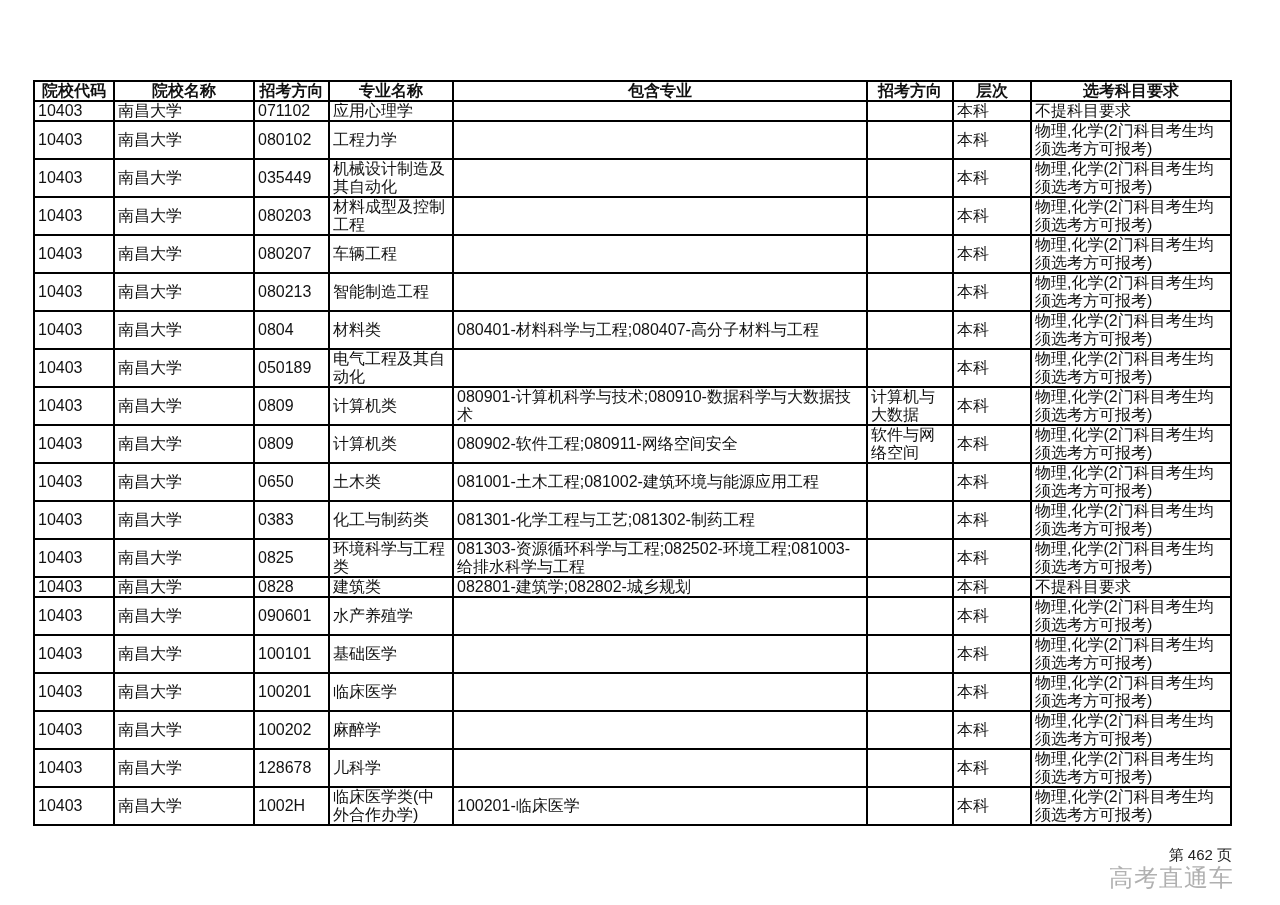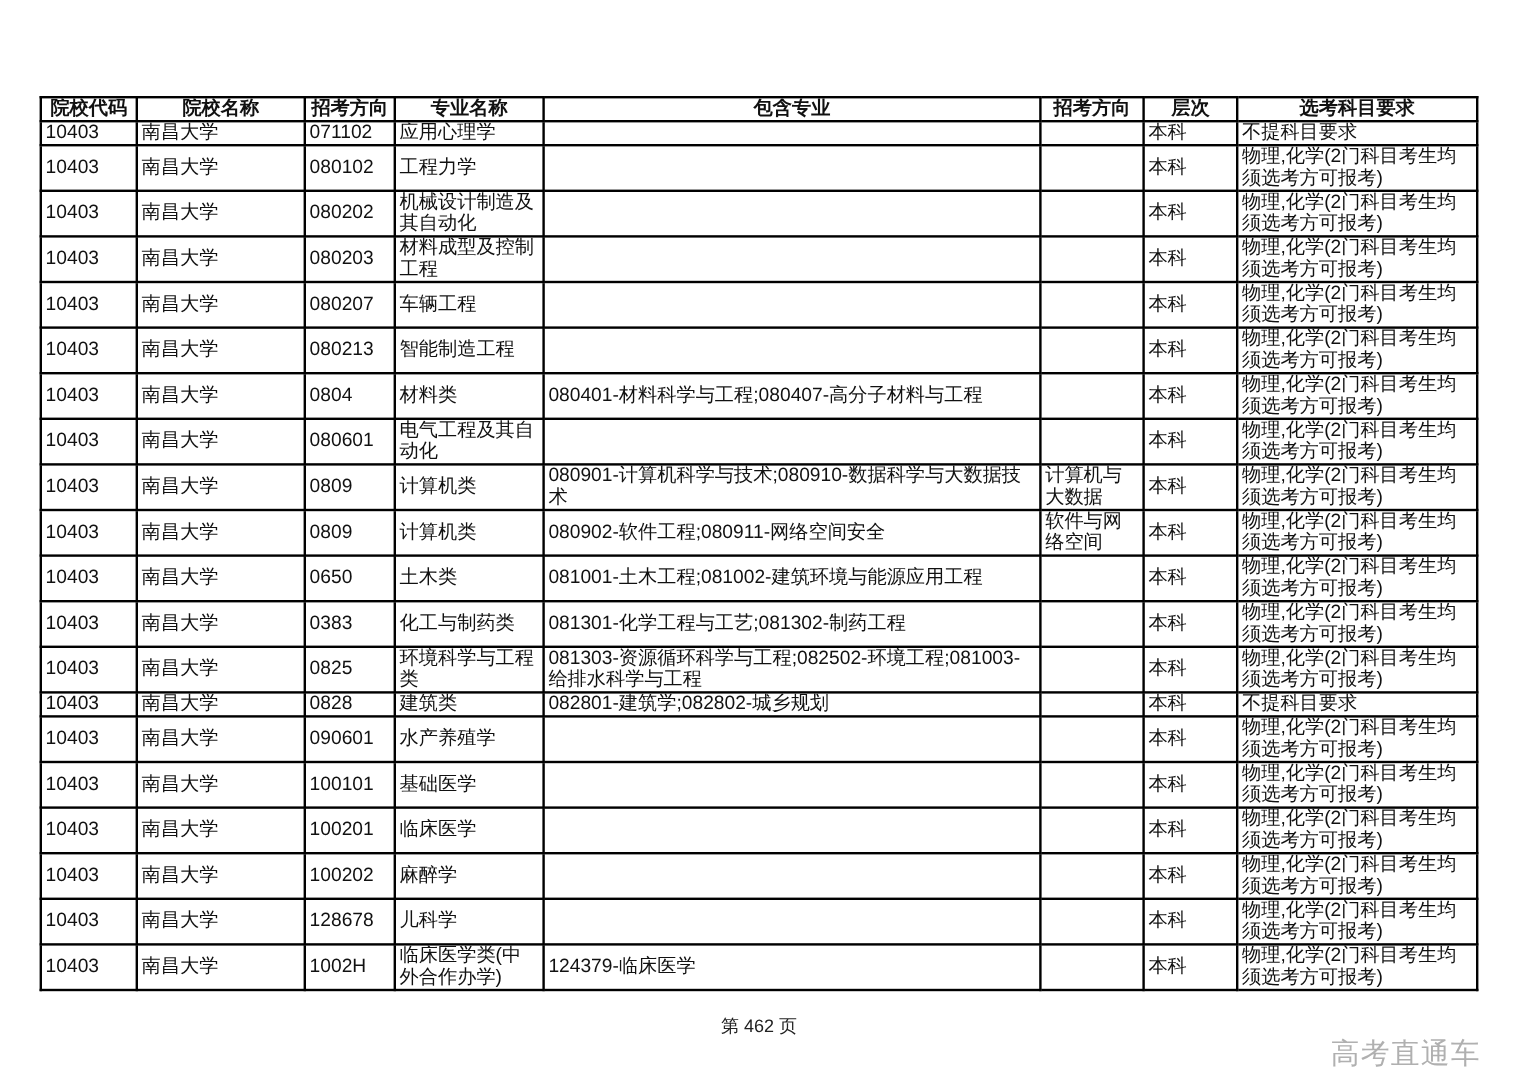--- a/index.html
+++ b/index.html
@@ -45,21 +45,21 @@
   col.c3 { width: 75px; }
   col.c4 { width: 124px; }
   col.c5 { width: 414px; }
   col.c6 { width: 86px; }
   col.c7 { width: 78px; }
   col.c8 { width: 200px; }
   .page-number {
     position: absolute;
     left: 33px; top: 846px;
     width: 1199px;
-    text-align: center;
+    text-align: right;
     font-size: 15px;
     color: #222222;
   }
   .watermark {
     position: absolute;
     right: 26px; top: 846px;
     font-size: 24px;
     letter-spacing: 1px;
     color: #b0b0b0;
     font-weight: normal;
@@ -111,21 +111,21 @@
           <td>080102</td>
           <td>工程力学</td>
           <td></td>
           <td></td>
           <td>本科</td>
           <td>物理,化学(2门科目考生均须选考方可报考)</td>
         </tr>
         <tr>
           <td>10403</td>
           <td>南昌大学</td>
-          <td>080202</td>
+          <td>035449</td>
           <td>机械设计制造及其自动化</td>
           <td></td>
           <td></td>
           <td>本科</td>
           <td>物理,化学(2门科目考生均须选考方可报考)</td>
         </tr>
         <tr>
           <td>10403</td>
           <td>南昌大学</td>
           <td>080203</td>
@@ -161,21 +161,21 @@
           <td>0804</td>
           <td>材料类</td>
           <td>080401-材料科学与工程;080407-高分子材料与工程</td>
           <td></td>
           <td>本科</td>
           <td>物理,化学(2门科目考生均须选考方可报考)</td>
         </tr>
         <tr>
           <td>10403</td>
           <td>南昌大学</td>
-          <td>080601</td>
+          <td>050189</td>
           <td>电气工程及其自动化</td>
           <td></td>
           <td></td>
           <td>本科</td>
           <td>物理,化学(2门科目考生均须选考方可报考)</td>
         </tr>
         <tr>
           <td>10403</td>
           <td>南昌大学</td>
           <td>0809</td>
@@ -283,21 +283,21 @@
           <td></td>
           <td></td>
           <td>本科</td>
           <td>物理,化学(2门科目考生均须选考方可报考)</td>
         </tr>
         <tr>
           <td>10403</td>
           <td>南昌大学</td>
           <td>1002H</td>
           <td>临床医学类(中外合作办学)</td>
-          <td>124379-临床医学</td>
+          <td>100201-临床医学</td>
           <td></td>
           <td>本科</td>
           <td>物理,化学(2门科目考生均须选考方可报考)</td>
         </tr>
       </tbody>
   </table>
 
   <div class="page-number">第 462 页</div>
 
   <div class="watermark">高考直通车</div>

